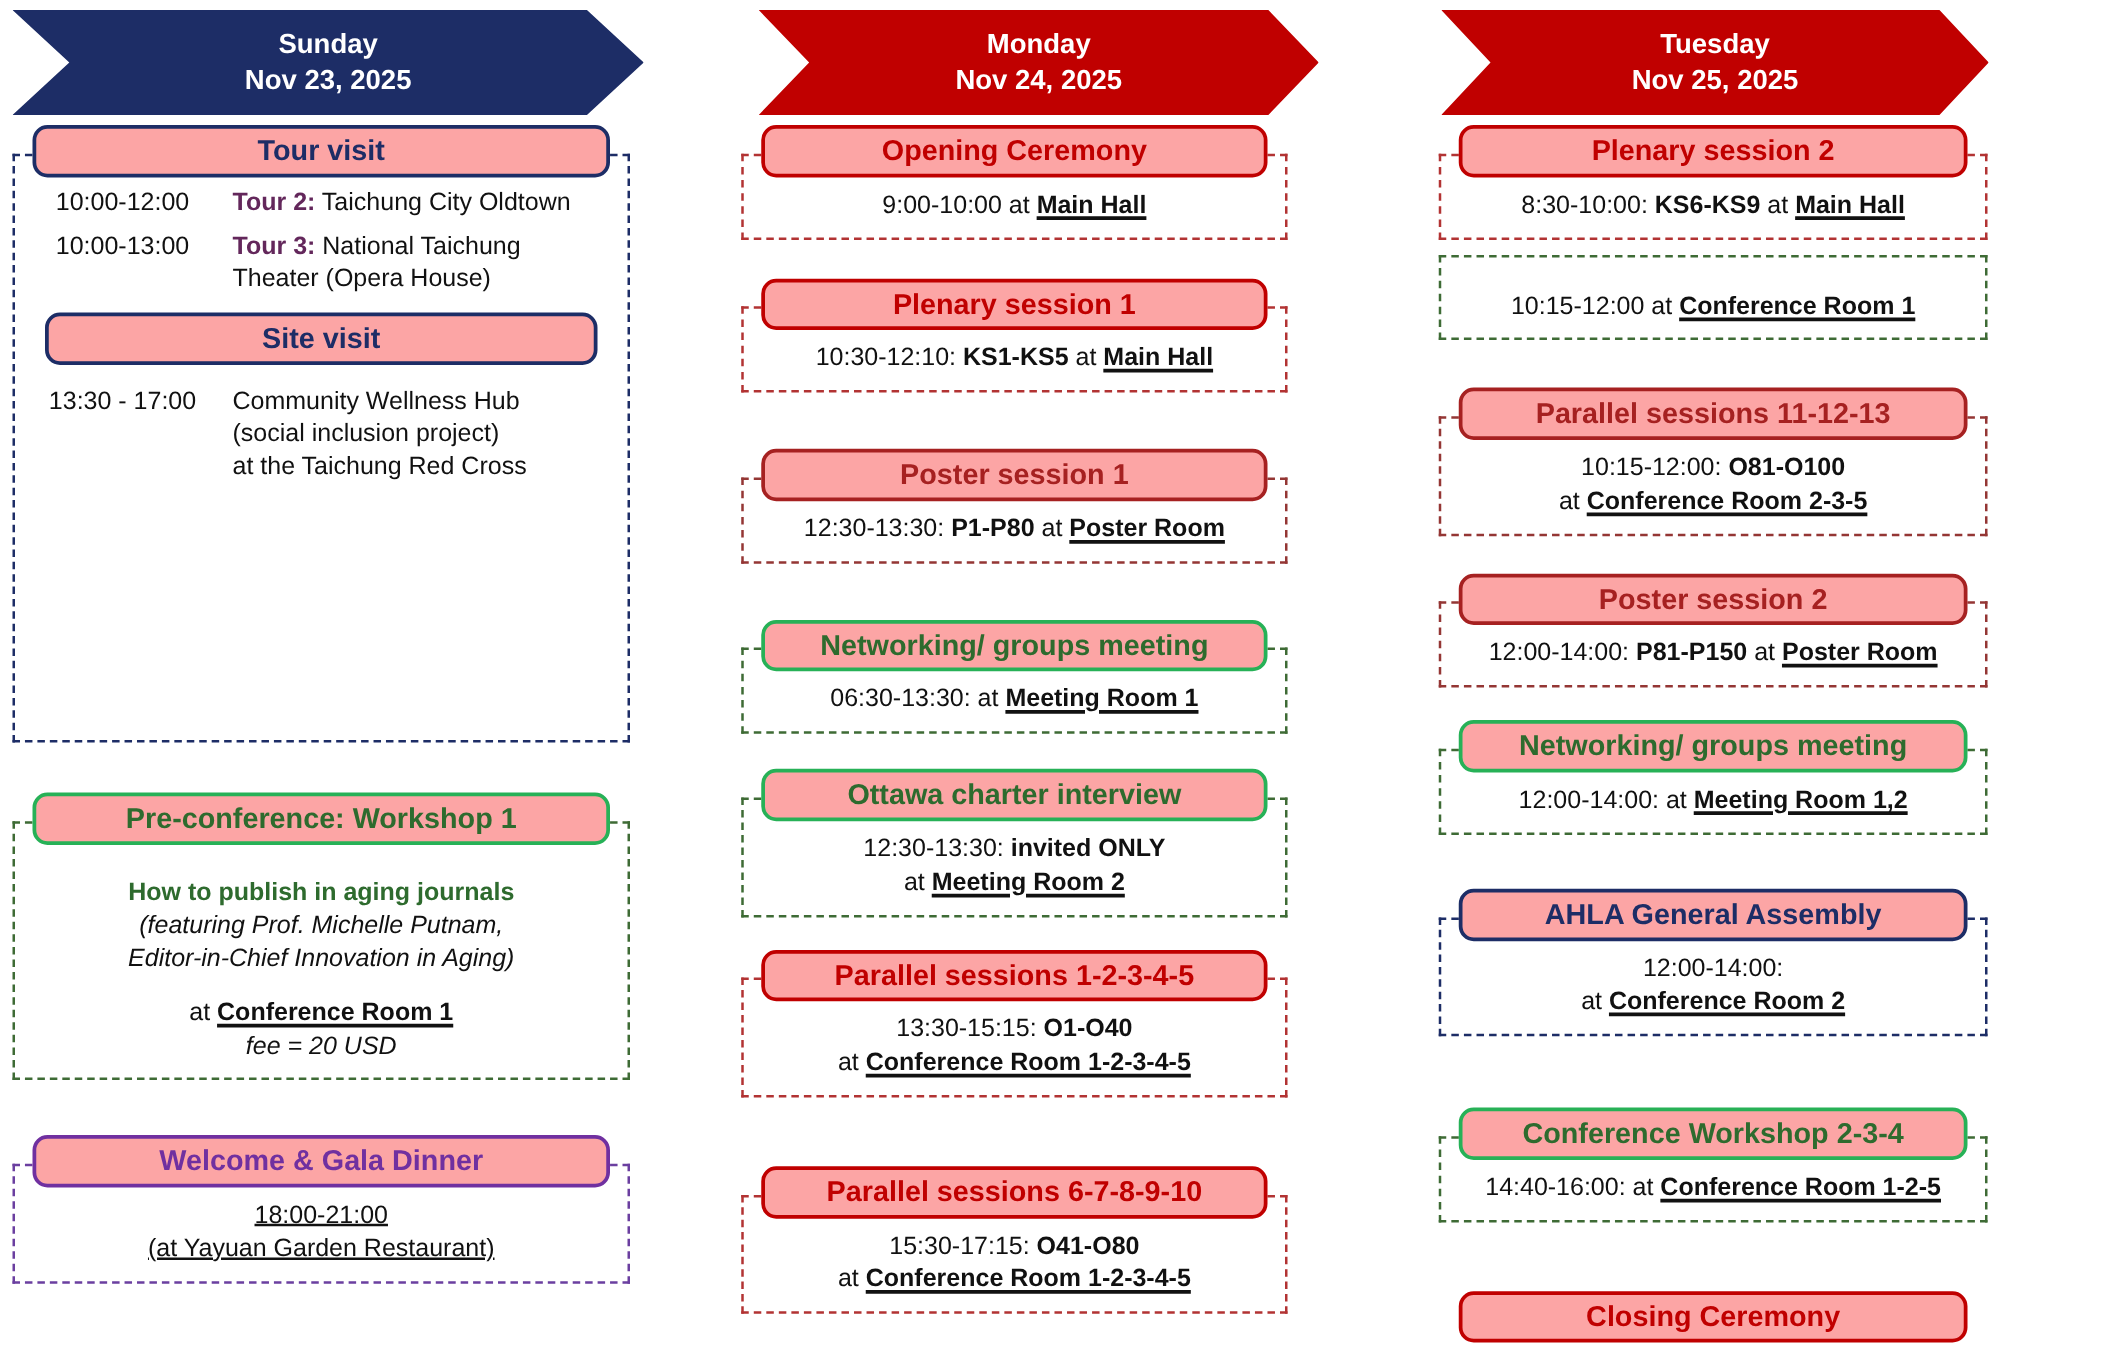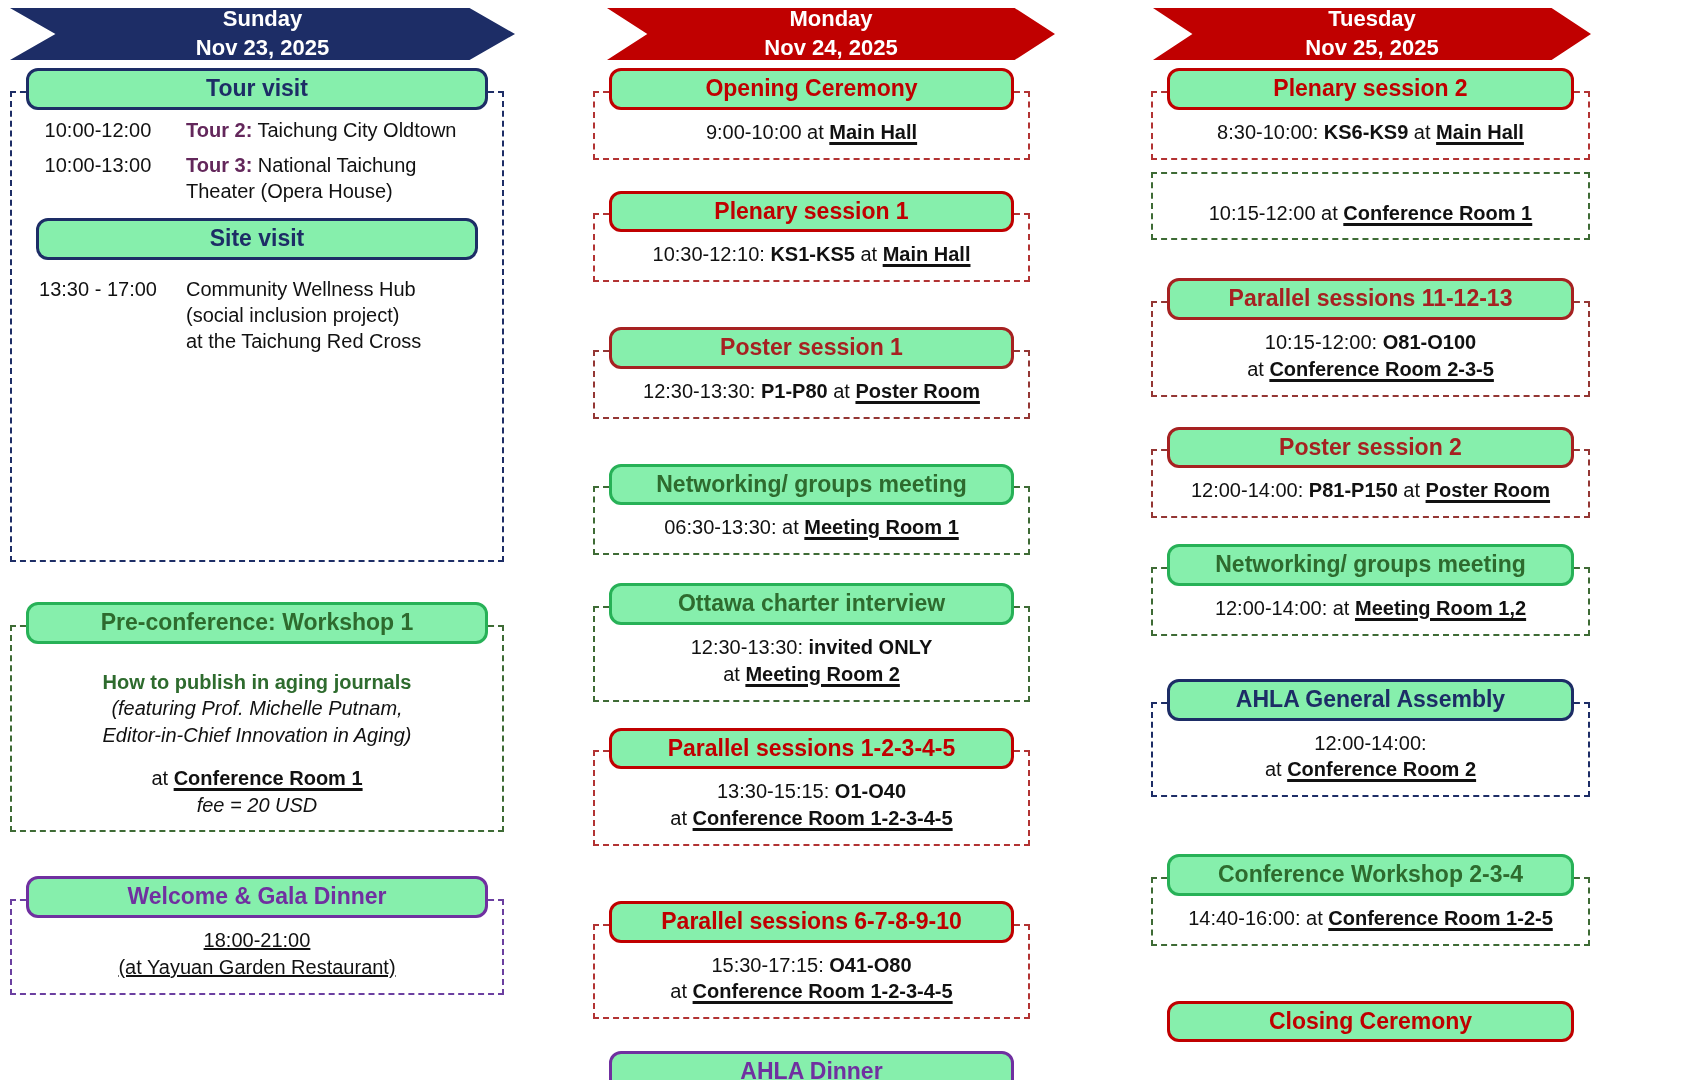--- a/index.html
+++ b/index.html
@@ -10,36 +10,36 @@
     color: #111;
   }
   #board { position: absolute; inset: 0; overflow: hidden; }
   .column { position: absolute; top: 8px; }
   #col-sunday  { left: 10px;   width: 494px; }
   #col-monday  { left: 593px;  width: 437px; }
   #col-tuesday { left: 1151px; width: 439px; }
 
   
   .banner {
-    height: 52px; margin-bottom: 8px;
+    height: 84px; margin-bottom: 8px;
     display: flex; flex-direction: column; justify-content: center; align-items: center;
     color: #fff; font-weight: 700; font-size: 22px; line-height: 1.3;
     clip-path: polygon(0 0, 91% 0, 100% 50%, 91% 100%, 0 100%, 9% 50%);
   }
   #col-sunday  .banner { width: 505px; }
   #col-monday  .banner { width: 448px; margin-left: 14px; }
   #col-tuesday .banner { width: 438px; margin-left: 2px; }
   .banner.scheme-navy { background: var(--navy); }
   .banner.scheme-red  { background: var(--red); }
 
   
   .event { position: relative; }
   .event-title {
     position: relative; z-index: 2; margin: 0 16px;
-    background: #86efac; border: 3px solid; border-radius: 12px;
+    background: #fca5a5; border: 3px solid; border-radius: 12px;
     text-align: center; font-weight: 700; font-size: 23px;
     padding: 3px 8px 4px; line-height: 1.25;
   }
   .event-box {
     border: 2px dashed; margin-top: -19px;
     padding: 26px 10px 12px; text-align: center;
   }
   .line { font-size: 20px; line-height: 1.34; }
   .b { font-weight: 700; }
   .i { font-style: italic; }

